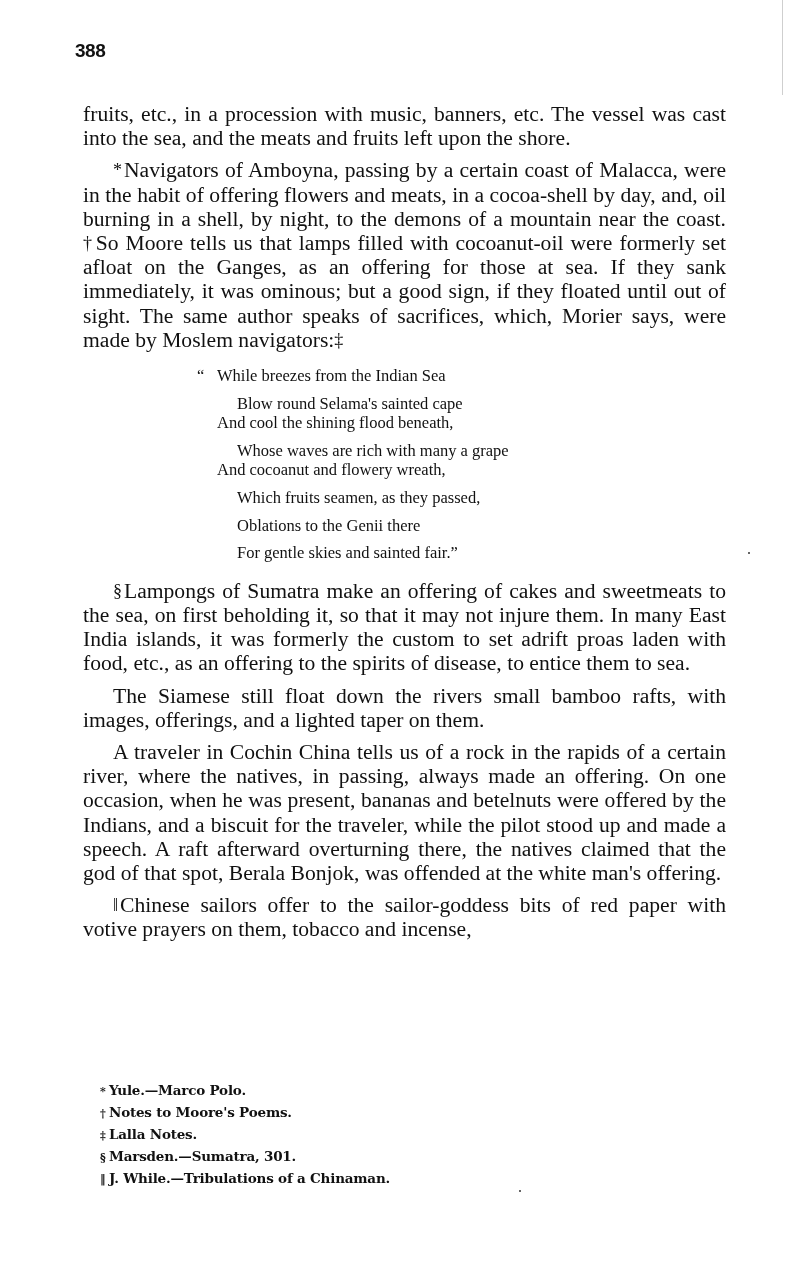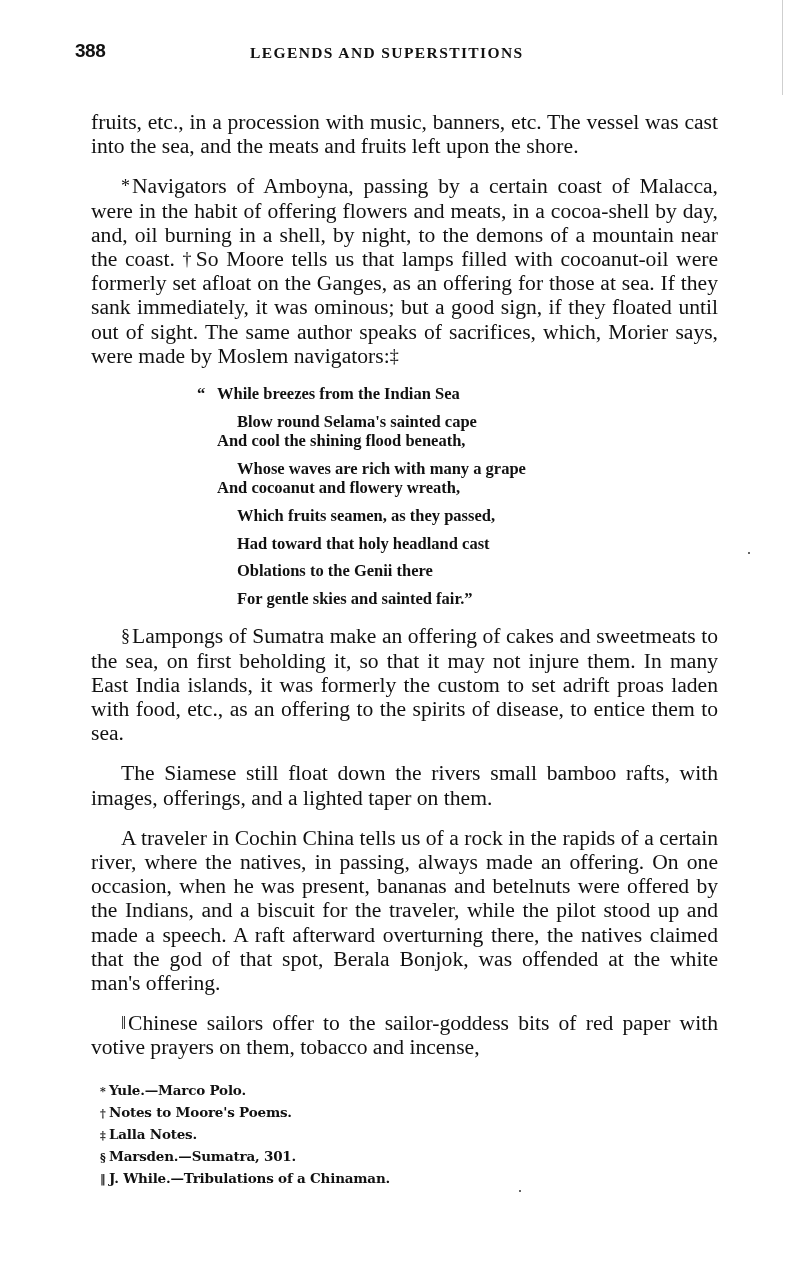--- a/index.html
+++ b/index.html
@@ -56,38 +56,38 @@
     }
     .body-text {
       position: absolute;
       left: 75px;
       top: 94px;
       width: 659px;
       font-size: 21.6px;
       line-height: 24.2px;
     }
     .para {
-      margin: 16px;
+      margin: 8px;
       text-align: justify;
       text-align-last: left;
     }
     .para.indent {
       text-indent: 30px;
     }
     .mark {
       font-size: 18px;
       vertical-align: 1px;
       margin-right: 2px;
     }
     .poem {
       margin: 14px 0 16px 0;
       padding-left: 122px;
       font-size: 16.5px;
       line-height: 19.6px;
-      font-weight: bold;
+      font-weight: normal;
     }
     .poem-line {
       display: block;
       white-space: nowrap;
     }
     .poem-line.l0 { padding-left: 20px; text-indent: -20px; }
     .poem-line.l1 { padding-left: 20px; }
     .poem-line.l2 { padding-left: 40px; margin-top: 8px; }
     .open-quote {
       display: inline-block;
@@ -122,40 +122,38 @@
     }
   </style>
 </head>
 <body>
 
 <div class="page">
   <div class="scan-edge"></div>
 
   <div class="running-head">
     <span class="page-number">388</span>
-    <span class="running-title">LEGENDS AND SUPERSTITIONS</span>
   </div>
 
   <div class="body-text">
     <p class="para">
       <span>fruits, etc., in a procession with music, banners, etc. The vessel was cast into the sea, and the meats and fruits left upon the shore.</span>
     </p>
 
     <p class="para indent">
       <span class="mark">*</span><span>Navigators of Amboyna, passing by a certain coast of Malacca, were in the habit of offering flowers and meats, in a cocoa-shell by day, and, oil burning in a shell, by night, to the demons of a mountain near the coast. </span><span class="mark">†</span><span>So Moore tells us that lamps filled with cocoanut-oil were formerly set afloat on the Ganges, as an offering for those at sea. If they sank immediately, it was ominous; but a good sign, if they floated until out of sight. The same author speaks of sacrifices, which, Morier says, were made by Moslem navigators:</span><span class="mark">‡</span>
     </p>
 
     <div class="poem">
       <span class="poem-line l0"><span class="open-quote">“</span><span>While breezes from the Indian Sea</span></span>
       <span class="poem-line l2">Blow round Selama's sainted cape</span>
       <span class="poem-line l1">And cool the shining flood beneath,</span>
       <span class="poem-line l2">Whose waves are rich with many a grape</span>
       <span class="poem-line l1">And cocoanut and flowery wreath,</span>
       <span class="poem-line l2">Which fruits seamen, as they passed,</span>
-      <span class="poem-line l2">Had toward that holy headland cast</span>
       <span class="poem-line l2">Oblations to the Genii there</span>
       <span class="poem-line l2">For gentle skies and sainted fair.”</span>
     </div>
 
     <p class="para indent">
       <span class="mark">§</span><span>Lampongs of Sumatra make an offering of cakes and sweetmeats to the sea, on first beholding it, so that it may not injure them. In many East India islands, it was formerly the custom to set adrift proas laden with food, etc., as an offering to the spirits of disease, to entice them to sea.</span>
     </p>
 
     <p class="para indent">
       <span>The Siamese still float down the rivers small bamboo rafts, with images, offerings, and a lighted taper on them.</span>

